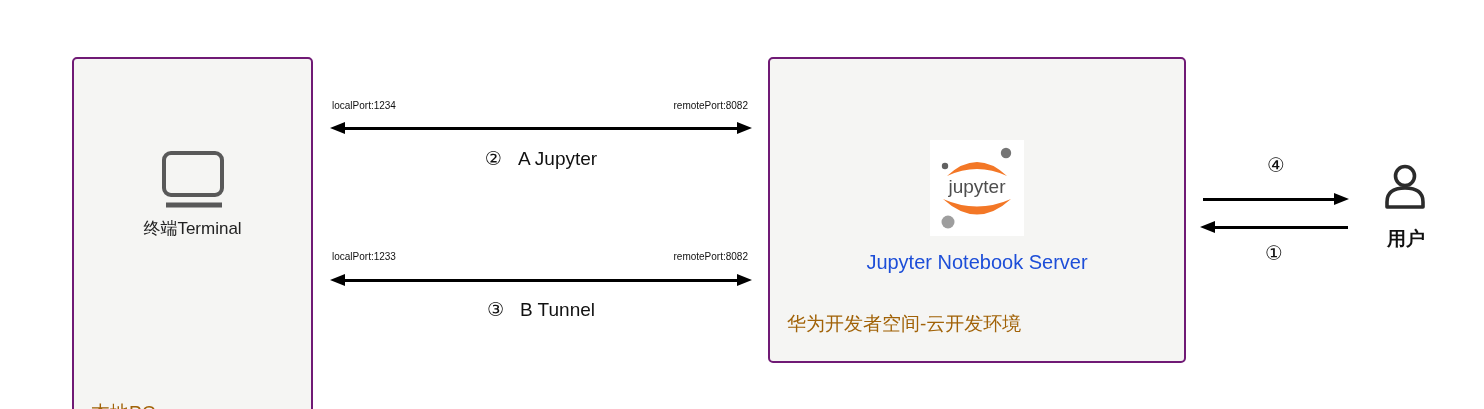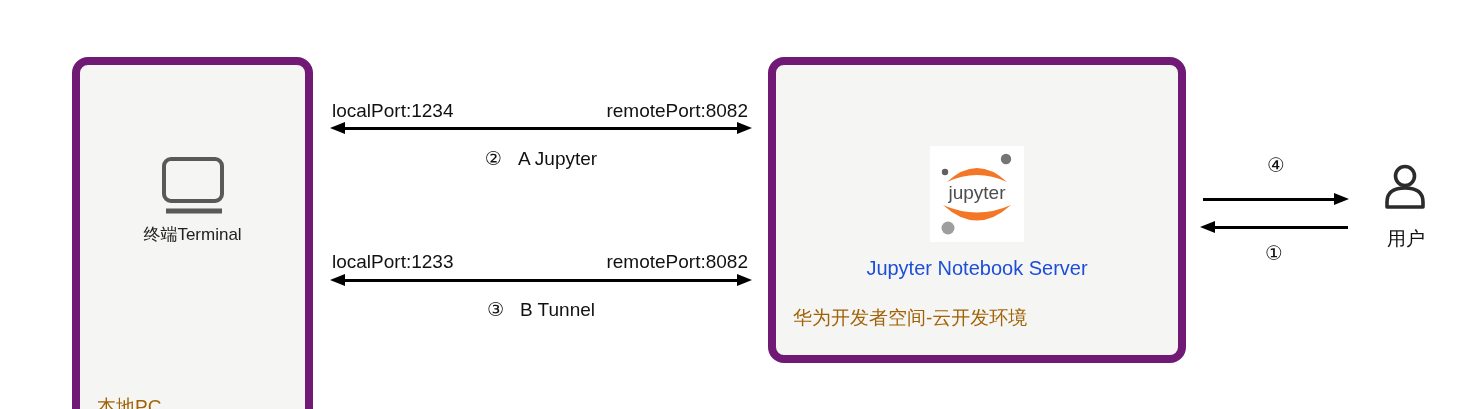--- a/index.html
+++ b/index.html
@@ -2,31 +2,31 @@
 <html><head>
 <meta charset="utf-8">
 <style>
   * { margin:0; padding:0; box-sizing:border-box; }
   html,body { background:#ffffff; }
   body { font-family:"Liberation Sans","DejaVu Sans",sans-serif; color:#1a1a1a; }
   .canvas {
     position:relative; width:1484px; height:409px; background:#ffffff; overflow:hidden;
   }
   .node-box {
-    position:absolute; background:#f5f5f3; border:8px solid #701a75; border-radius:16px;
+    position:absolute; background:#f5f5f3; border:2px solid #701a75; border-radius:5px;
   }
   .box-local { left:72px; top:57px; width:241px; height:391px;text-decoration:underline; }
   .box-cloud { left:768px; top:57px; width:418px; height:306px; }
   .center-icon { position:absolute; left:50%; transform:translateX(-50%); }
   .device-label { position:absolute; left:0; width:100%; text-align:center; font-size:17px; color:#222; }
   .box-title { position:absolute; font-size:19px; color:#a16207; white-space:nowrap; }
   .jlogo { position:absolute; left:50%; transform:translateX(-50%); top:81px; width:94px; height:96px; background:#ffffff; }
   .server-label { position:absolute; left:0; width:100%; top:192px; text-align:center; font-size:20px; color:#1d4ed8; }
 
-  .port-label { position:absolute; font-size:19px; color:#111; white-space:nowrap; }
+  .port-label { position:absolute; font-size:10px; color:#111; white-space:nowrap; }
   .arrow { position:absolute; display:flex; align-items:center; height:14px; }
   .arrow .shaft { flex:1; height:3px; background:#000; }
   .arrow .head-left  { width:0; height:0; border-top:6px solid transparent; border-bottom:6px solid transparent; border-right:15px solid #000; }
   .arrow .head-right { width:0; height:0; border-top:6px solid transparent; border-bottom:6px solid transparent; border-left:15px solid #000; }
   .tunnel-caption {
     position:absolute; display:flex; justify-content:center; align-items:baseline; gap:16px;
     font-size:19px; color:#111;
   }
   .step-circle { position:absolute; text-align:center; font-size:20px; color:#111; }
   .user-label { position:absolute; text-align:center; font-size:19px; color:#111; }
@@ -91,15 +91,15 @@
   <div class="arrow" style="left:1200px; top:220px; width:148px;">
     <div class="head-left"></div>
     <div class="shaft"></div>
   </div>
   <div class="step-circle" style="left:1200px; width:148px; top:241px;">①</div>
 
   <svg style="position:absolute; left:1383px; top:164px;" width="44" height="46" viewBox="0 0 44 46">
     <circle cx="22" cy="12" r="9.5" fill="none" stroke="#2b2b2b" stroke-width="3.6"></circle>
     <path d="M4,43 L4,38 Q4,24 22,24 Q40,24 40,38 L40,43 Z" fill="none" stroke="#2b2b2b" stroke-width="3.6" stroke-linejoin="round"></path>
   </svg>
-  <div class="user-label" style="left:1377px; width:58px; top:226px;">用户</div>
+  <div class="user-label" style="left:1377px; width:58px; top:226px;font-weight:bold;">用户</div>
 
 </div>
 
 </body></html>

